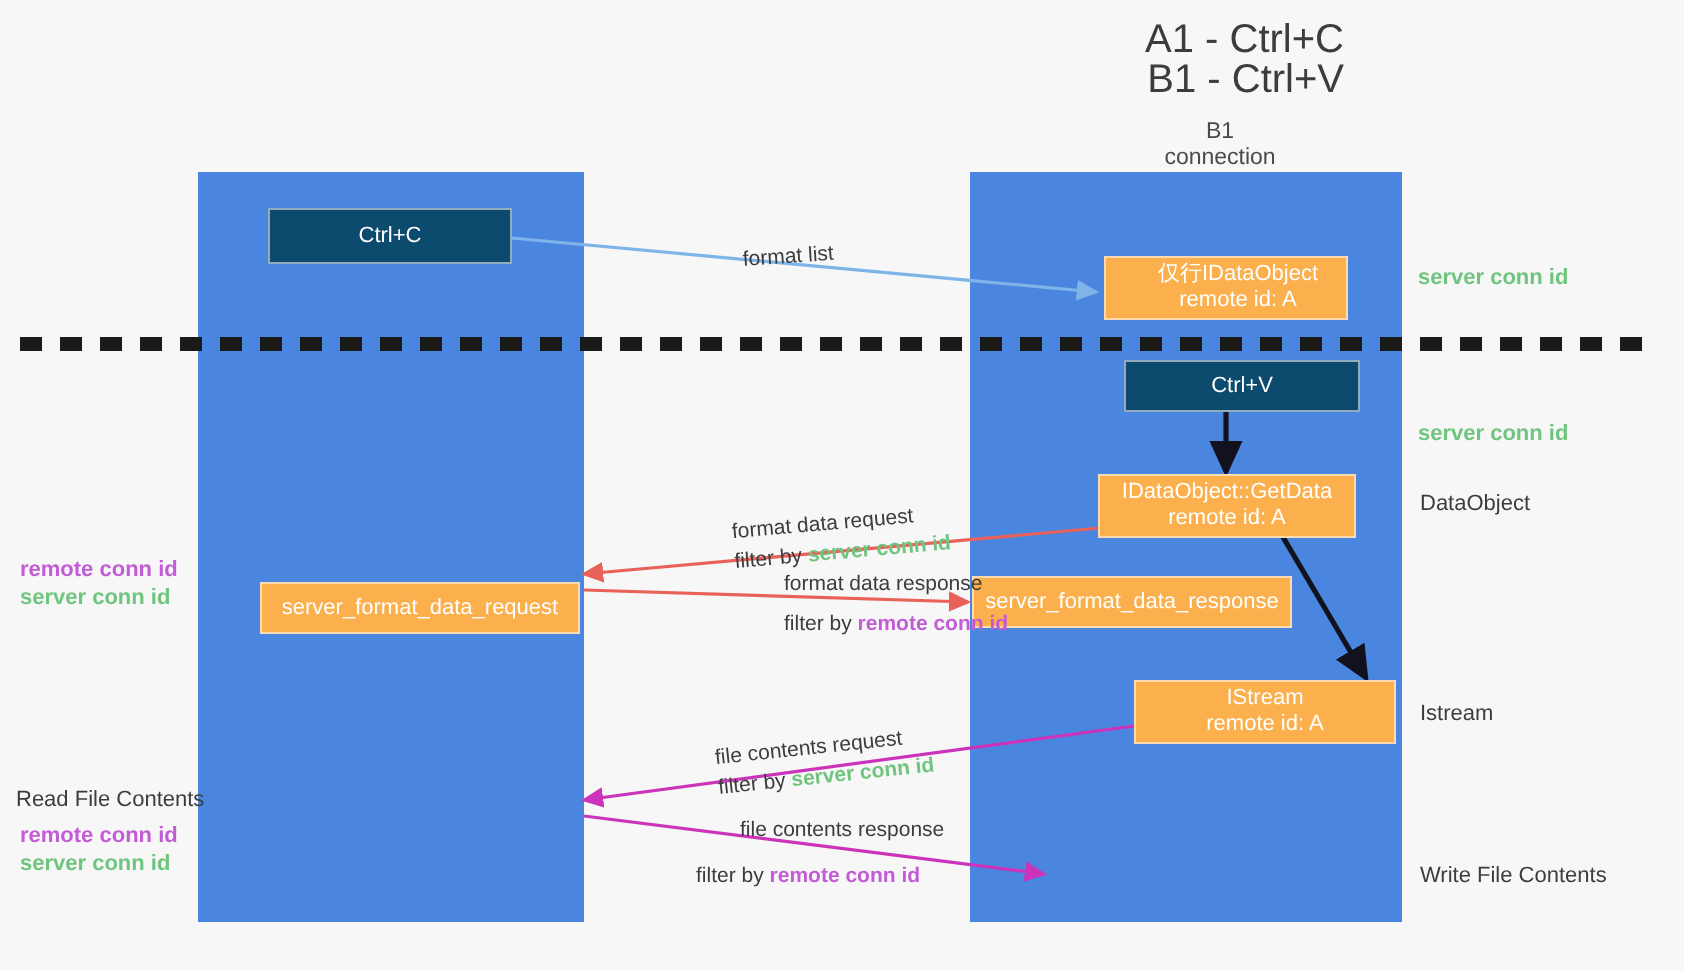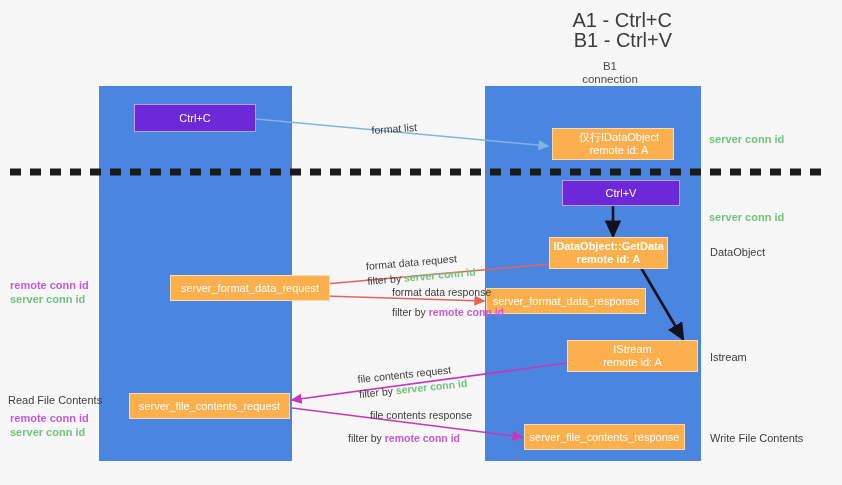--- a/index.html
+++ b/index.html
@@ -48,21 +48,21 @@
     display: flex;
     flex-direction: column;
     align-items: center;
     justify-content: center;
     color: #ffffff;
     font-size: 11px;
     line-height: 13px;
     text-align: center;
     border: 1px solid rgba(255,255,255,0.55);
   }
-  .node.green { background: #6d28d9; }
+  .node.green { background: #0c4a6e; }
   .node.orange { background: #fbb04d; }
   .edge-label {
     position: absolute;
     font-size: 10.5px;
     line-height: 15px;
     color: #3c3c3c;
     white-space: nowrap;
   }
   .side-label {
     position: absolute;
@@ -139,45 +139,39 @@
 
   <div class="node orange" style="left:552px; top:128px; width:122px; height:32px;padding-left:12px;">
     <span>仅行IDataObject</span>
     <span>remote id: A</span>
   </div>
 
   <div class="node green" style="left:562px; top:180px; width:118px; height:26px;">
     <span>Ctrl+V</span>
   </div>
 
-  <div class="node orange" style="left:549px; top:237px; width:119px; height:32px;font-weight:bold;">
+  <div class="node orange" style="left:549px; top:237px; width:129px; height:32px;">
     <span>IDataObject::GetData</span>
     <span>remote id: A</span>
   </div>
 
-  <div class="node orange" style="left:130px; top:275px; width:160px; height:26px;margin-left:40px;">
+  <div class="node orange" style="left:130px; top:291px; width:160px; height:26px;">
     <span>server_format_data_request</span>
   </div>
 
   <div class="node orange" style="left:486px; top:288px; width:160px; height:26px;">
     <span>server_format_data_response</span>
   </div>
 
   <div class="node orange" style="left:567px; top:340px; width:131px; height:32px;">
     <span>IStream</span>
     <span>remote id: A</span>
   </div>
 
-  <div class="node orange" style="left:129px; top:393px; width:161px; height:26px;">
-    <span>server_file_contents_request</span>
-  </div>
-
-  <div class="node orange" style="left:524px; top:424px; width:161px; height:26px;">
-    <span>server_file_contents_response</span>
-  </div>
+
 
   <div class="edge-label rot" style="left:372px; top:123px; transform: rotate(-4deg);">
     <span>format list</span>
   </div>
 
   <div class="edge-label rot" style="left:368px; top:259px; transform: rotate(-5deg);">
     <div>format data request</div>
     <div><span>filter by </span><span class="conn-server">server conn id</span></div>
   </div>
 

